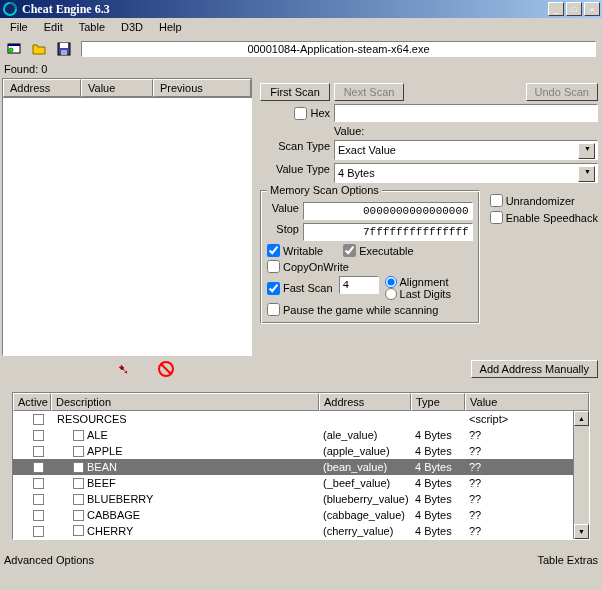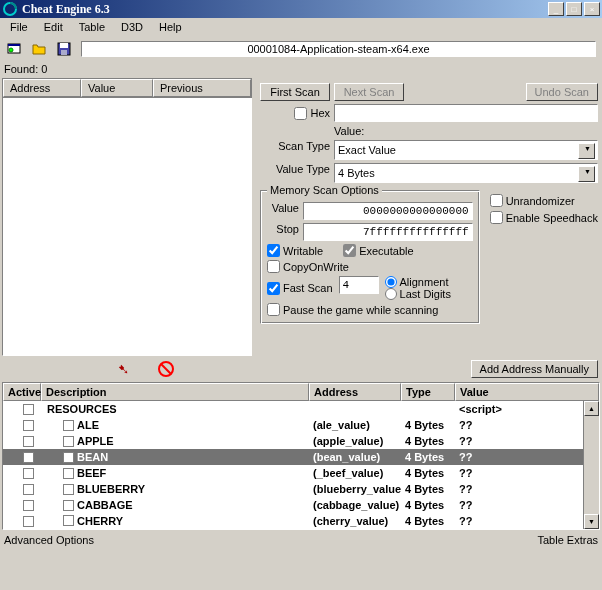--- a/index.html
+++ b/index.html
@@ -29,21 +29,21 @@
 .input { background: #fff; border: 1px solid #808080; border-right-color: #fff; border-bottom-color: #fff; padding: 1px 3px; height: 18px; font-size: 11px; font-family: 'Courier New', monospace; }
 .select { background: #fff; border: 1px solid #808080; border-right-color: #fff; border-bottom-color: #fff; padding: 1px 3px; height: 20px; display: flex; align-items: center; position: relative; font-size: 11px; }
 .select::after { content: ''; position: absolute; right: 2px; top: 2px; width: 15px; height: 14px; background: #d4d0c8; border: 1px solid #fff; border-right-color: #404040; border-bottom-color: #404040; }
 .select::before { content: '▼'; position: absolute; right: 6px; top: 4px; font-size: 7px; z-index: 1; }
 .groupbox { border: 1px solid #808080; border-right-color: #fff; border-bottom-color: #fff; box-shadow: inset 1px 1px 0 #fff, inset -1px -1px 0 #808080; padding: 8px 6px 4px; margin: 4px 0; position: relative; }
 .groupbox-title { position: absolute; top: -7px; left: 6px; background: #d4d0c8; padding: 0 3px; font-size: 11px; }
 .chk { display: flex; align-items: center; gap: 3px; font-size: 11px; }
 .chk input[type=checkbox] { width: 13px; height: 13px; }
 .chk input[type=radio] { width: 12px; height: 12px; }
 .mid-row { display: flex; align-items: center; padding: 2px 4px; gap: 4px; }
-.addr-table-container { border: 1px solid #808080; border-right-color: #fff; border-bottom-color: #fff; margin: 2px; font-weight: bold; }
+.addr-table-container { border: 1px solid #808080; border-right-color: #fff; border-bottom-color: #fff; margin: 12px; }
 .addr-header { display: flex; background: #d4d0c8; }
 .addr-col { border: 1px solid #fff; border-right-color: #808080; border-bottom-color: #808080; padding: 2px 4px; font-size: 11px; }
 .addr-body { background: #fff; height: 128px; overflow-y: auto; }
 .addr-row { display: flex; align-items: center; font-size: 11px; height: 16px; }
 .addr-row.selected { background: #737373; color: #fff; }
 .cell { padding: 0 4px; overflow: hidden; white-space: nowrap; }
 .treechk { width: 11px; height: 11px; border: 1px solid #808080; background: #fff; margin-right: 3px; flex-shrink: 0; }
 .bottom-bar { display: flex; justify-content: space-between; padding: 2px 4px; font-size: 11px; }
 .icon-svg { width: 16px; height: 16px; }
 .ce-logo { width: 36px; height: 36px; }

